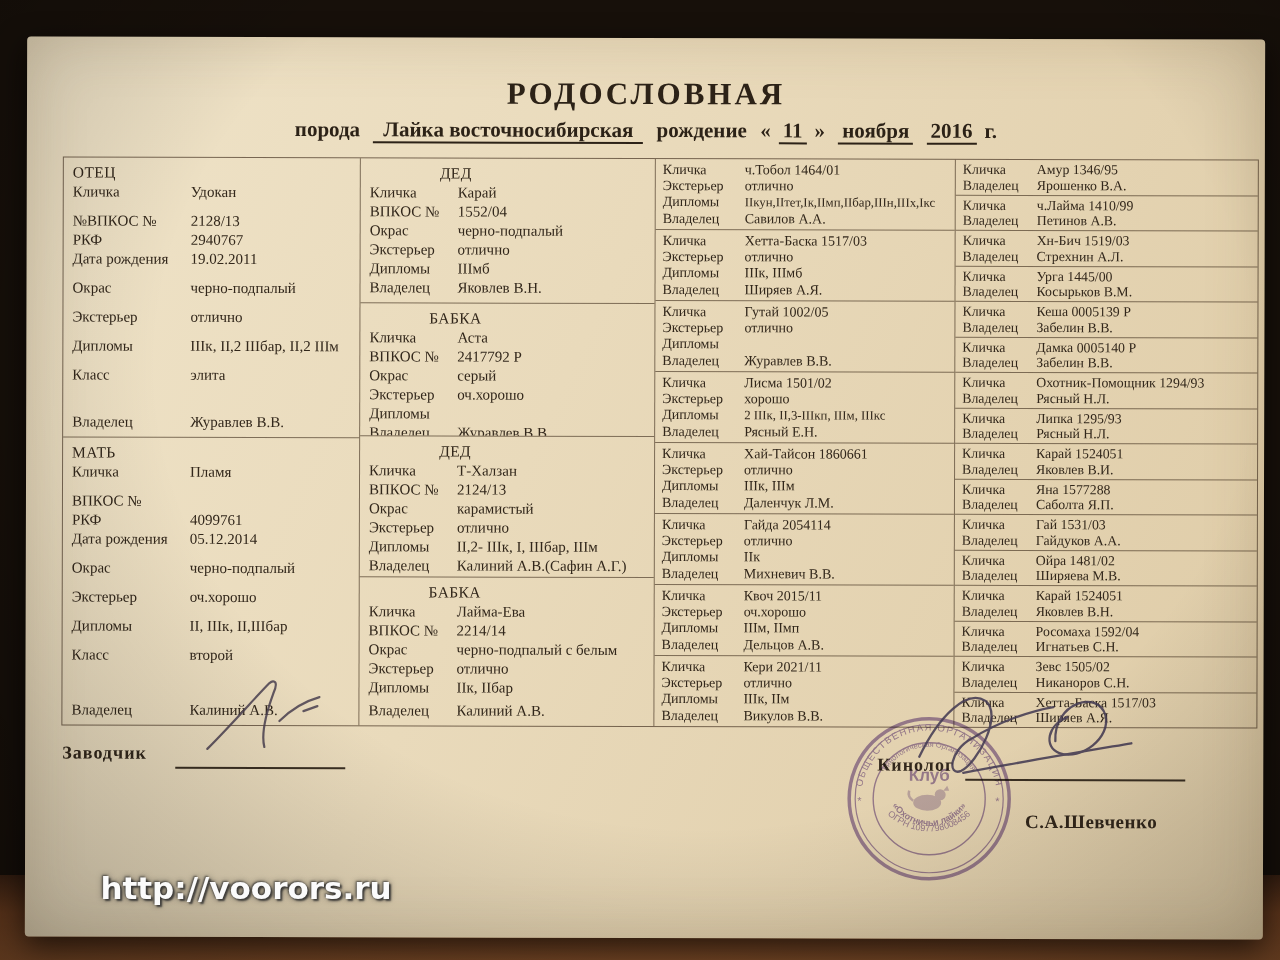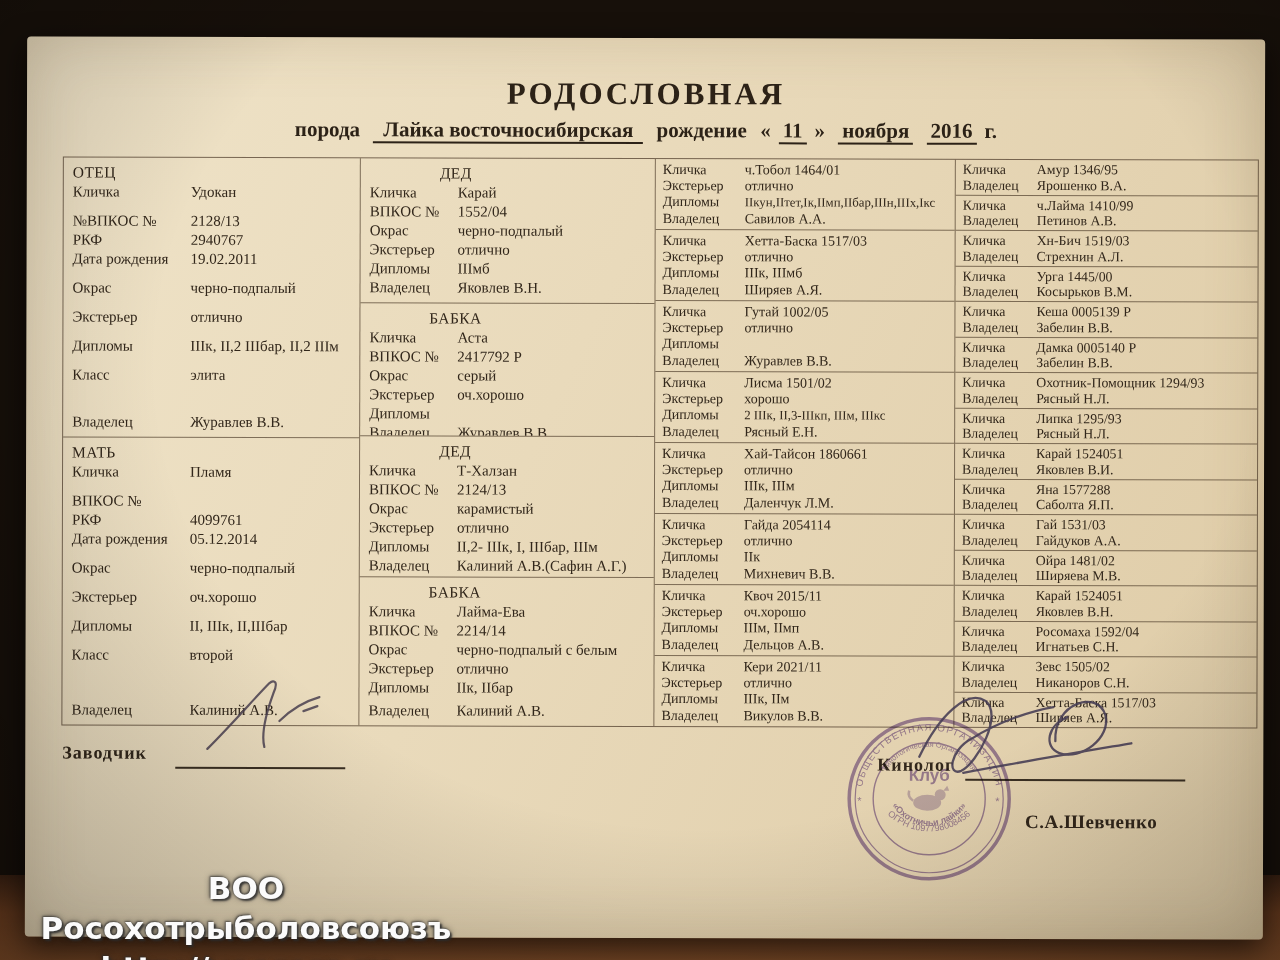--- a/index.html
+++ b/index.html
@@ -667,15 +667,14 @@
       <circle cx="103" cy="88" r="5.5"></circle>
       <path d="M106,84 l4,-5 2,5 z"></path>
       <path d="M76,94 q-6,-4 -4,-10" stroke="#8d72b4" stroke-width="2.5" fill="none"></path>
     </g>
   </svg>
 </div>
 
 <div class="vignette"></div>
 
 <div class="watermark">
-  <div>ВОО Росохотрыболовсоюзъ</div>
   <div>http://voorors.ru</div>
 </div>
 
 </body></html>

